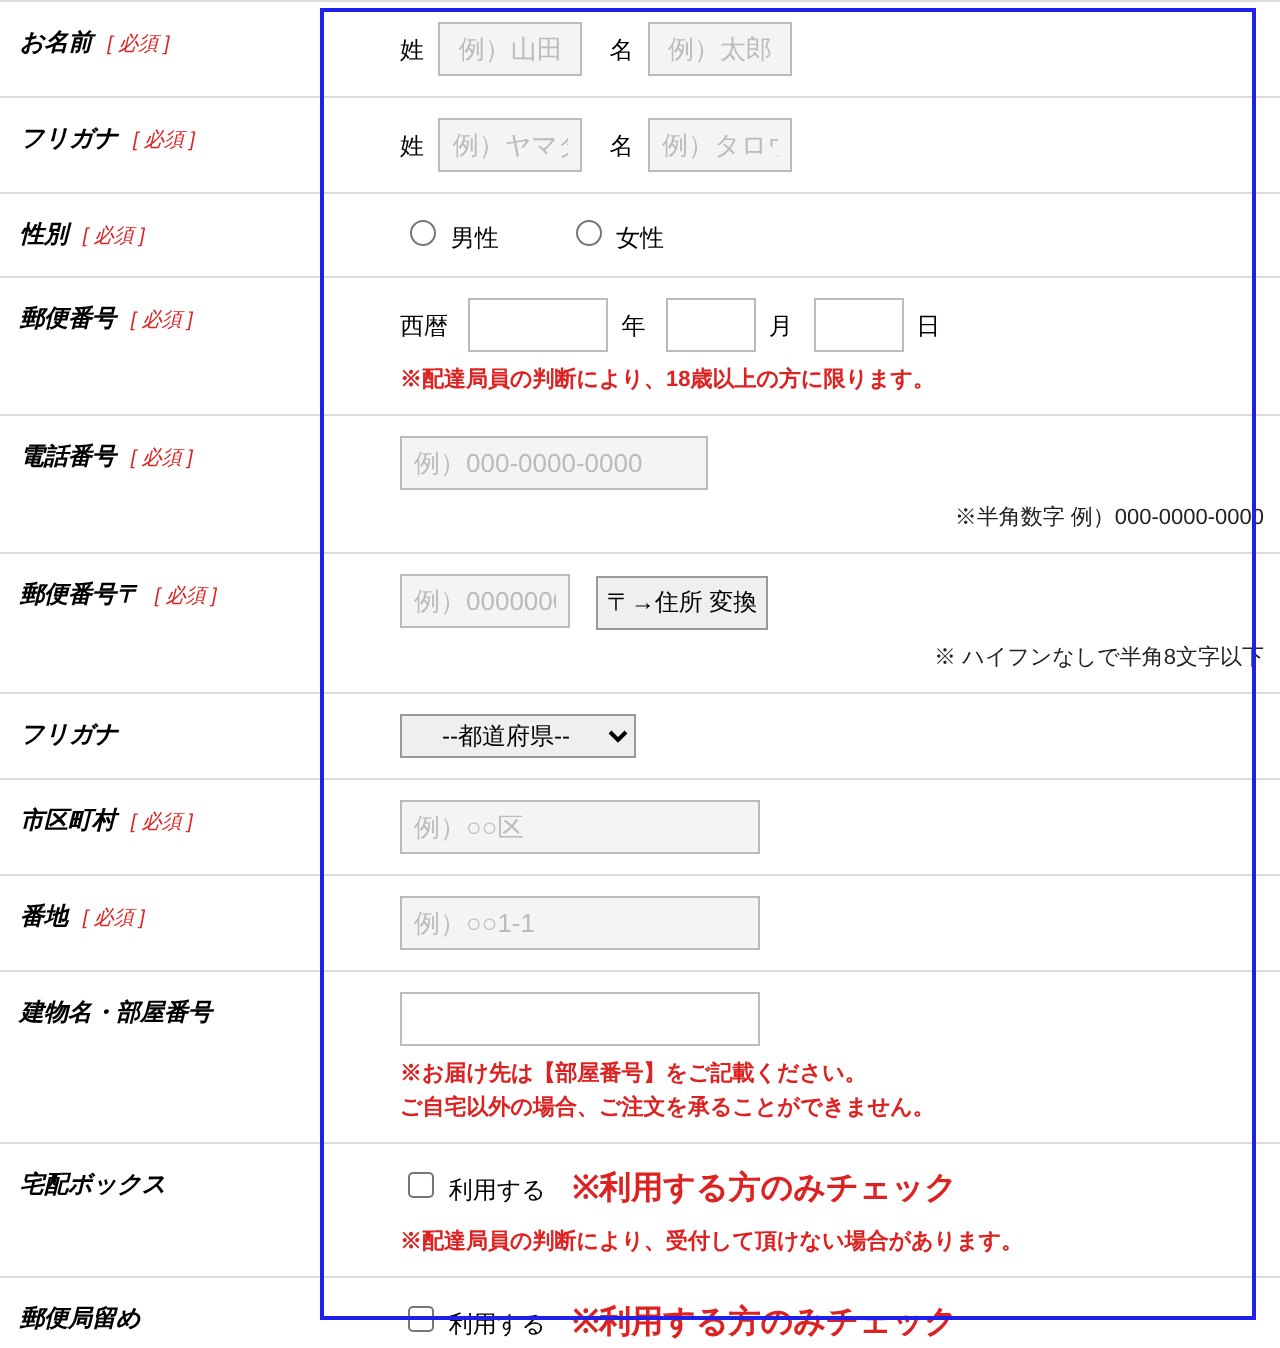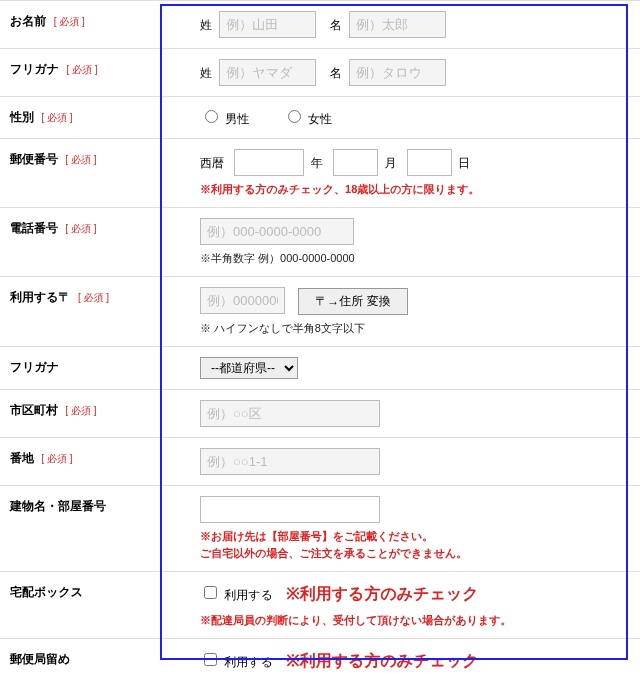--- a/index.html
+++ b/index.html
@@ -27,20 +27,21 @@
   table.form td {
     border-top: 1px solid #ddd;
     border-bottom: 1px solid #ddd;
     vertical-align: top;
   }
   td.label-cell {
     width: 170px;
     padding: 12px 8px 12px 10px;
     font-weight: bold;
     font-size: 12px;
+    font-style: italic;
   }
   td.input-cell {
     padding: 10px 8px 10px 30px;
   }
   .required {
     color: #d22;
     font-size: 10px;
     font-weight: normal;
     margin-left: 4px;
   }
@@ -51,55 +52,56 @@
   }
   input.text {
     border: 1px solid #bbb;
     padding: 5px 6px;
     font-size: 13px;
     background: #fff;
     color: #222;
   }
   input.text::placeholder { color: #bbb; }
   input.text.grey-bg { background: #f4f4f4; }
-  .name-field { width: 97px; margin-right: 10px; }
+  .name-field { width: 72px; margin-right: 10px; text-align: center; }
   .year-field { width: 70px; margin: 0 3px; }
   .md-field { width: 45px; margin: 0 3px; }
   .phone-field { width: 154px; }
   .postal-field { width: 85px; }
   .wide-field { width: 180px; }
   .radio-row label { margin-right: 30px; }
   .radio-row input { margin-right: 4px; }
   .note {
     font-size: 11px;
     margin-top: 6px;
     color: #222;
+    text-align: right;
   }
   .warn {
     color: #d22;
     font-weight: bold;
     font-size: 11px;
     margin-top: 6px;
   }
   .warn-inline {
     color: #d22;
     font-weight: bold;
     font-size: 16px;
     margin-left: 10px;
   }
   select.pref {
     border: 1px solid #999;
-    padding: 2px 6px;
+    padding: 2px 16px;
     font-size: 12px;
     background: #efefef;
   }
   button.btn {
     border: 1px solid #999;
     background: #efefef;
-    padding: 4px 16px;
+    padding: 4px 4px;
     font-size: 12px;
     margin-left: 10px;
     cursor: pointer;
   }
   .chk-row input { margin-right: 4px; }
 </style>
 </head>
 <body>
 
 <div class="form-container">
@@ -156,38 +158,38 @@
         <span class="required">[ 必須 ]</span>
       </td>
       <td class="input-cell">
         <span class="sub-label">西暦</span>
         <input class="text year-field" style="">
         <span class="sub-label">年</span>
         <input class="text md-field" style="">
         <span class="sub-label">月</span>
         <input class="text md-field" style="">
         <span class="sub-label">日</span>
-        <div class="warn">※利用する方のみチェック、18歳以上の方に限ります。</div>
+        <div class="warn">※配達局員の判断により、18歳以上の方に限ります。</div>
       </td>
     </tr>
 
     <tr>
       <td class="label-cell">
         <span>電話番号</span>
         <span class="required">[ 必須 ]</span>
       </td>
       <td class="input-cell">
         <input class="text phone-field grey-bg" placeholder="例）000-0000-0000" style="">
         <div class="note">※半角数字 例）000-0000-0000</div>
       </td>
     </tr>
 
     <tr>
       <td class="label-cell">
-        <span>利用する〒</span>
+        <span>郵便番号〒</span>
         <span class="required">[ 必須 ]</span>
       </td>
       <td class="input-cell">
         <input class="text postal-field grey-bg" placeholder="例）0000000" style="">
         <button class="btn">〒→住所 変換</button>
         <div class="note">※ ハイフンなしで半角8文字以下</div>
       </td>
     </tr>
 
     <tr>

